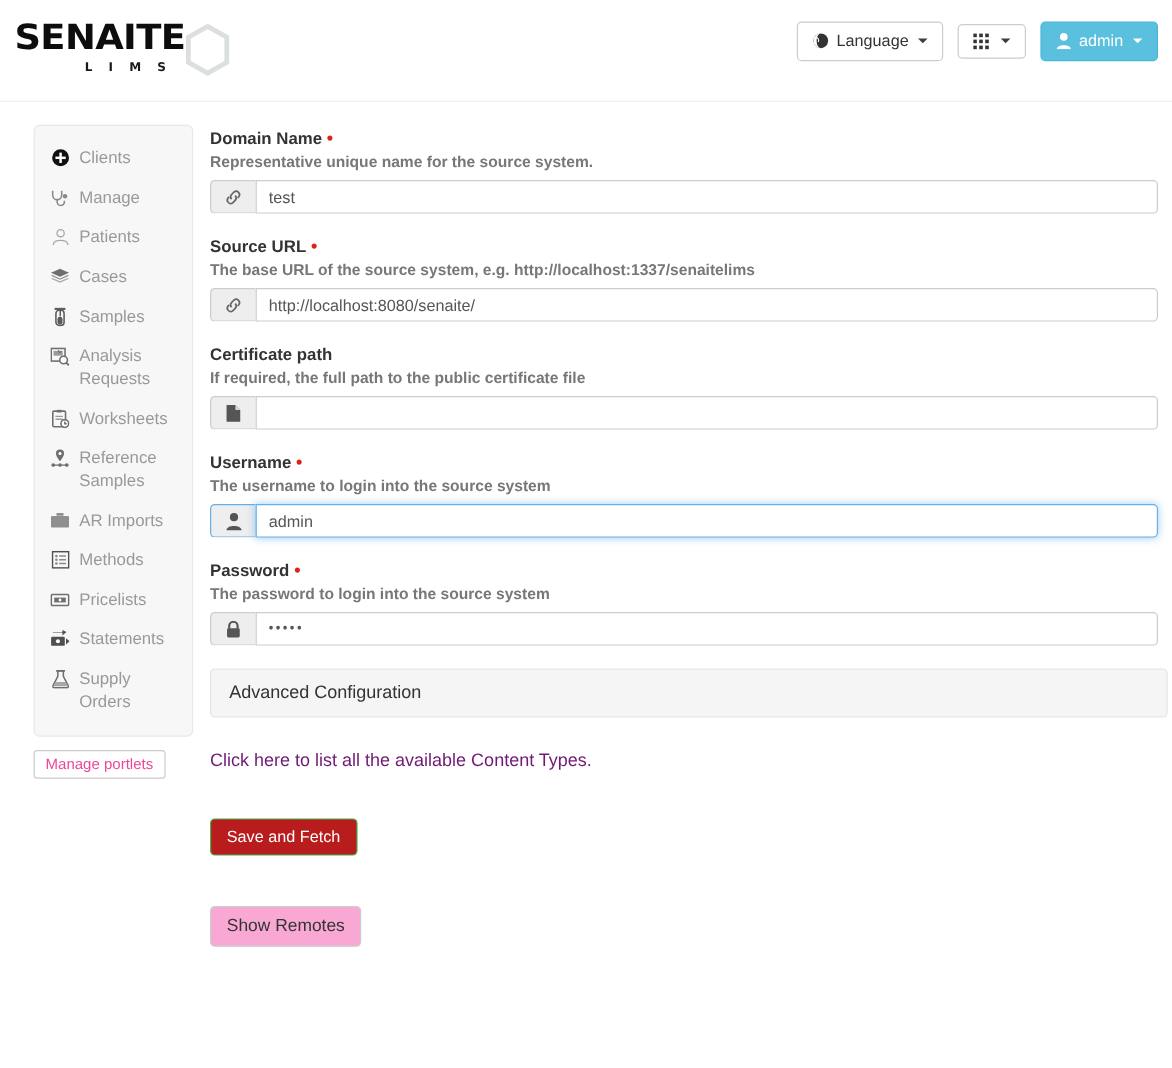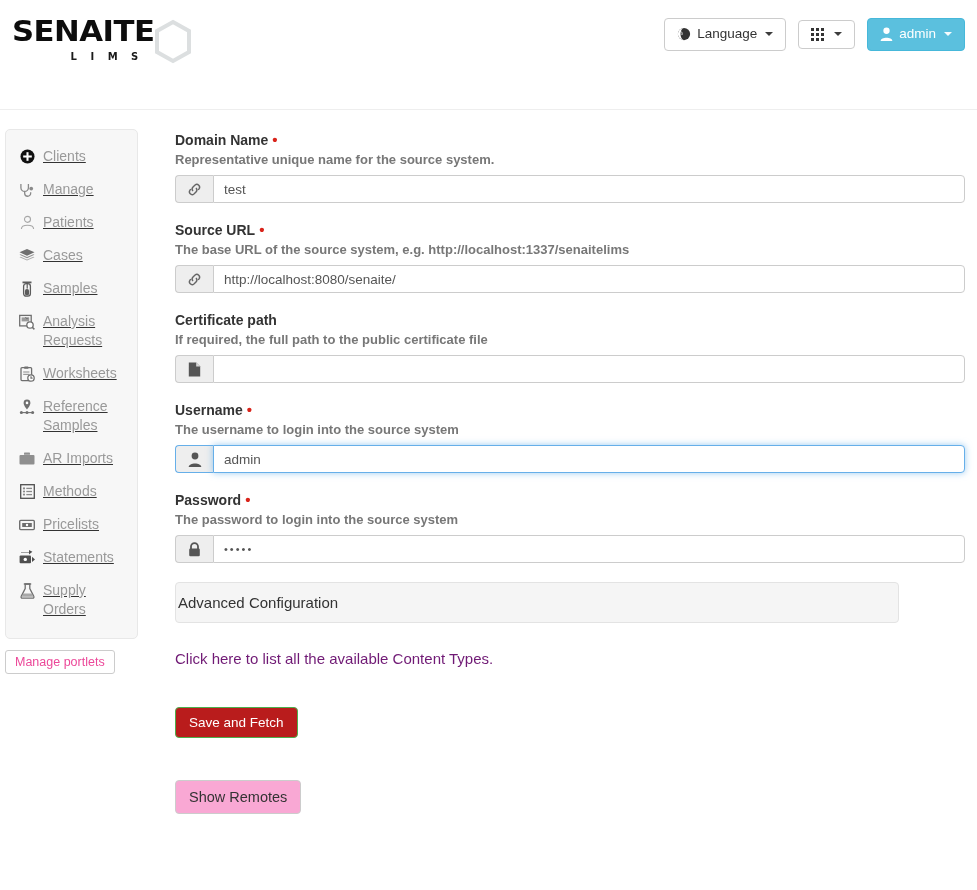--- a/index.html
+++ b/index.html
@@ -8,21 +8,21 @@
     width: 977px; height: 890px;
     background: #ffffff;
     font-family: "Liberation Sans", sans-serif;
     color: #333333;
     overflow: hidden;
   }
 
   
   .header {
     position: relative;
-    height: 110px;
+    height: 85px;
     border-bottom: 1px solid #eeeeee;
   }
   .logo-wrap {
     position: absolute;
     left: 12px; top: 17px;
     display: flex;
     align-items: flex-start;
   }
   .logo-text {
     position: relative;
@@ -91,21 +91,21 @@
     opacity: .95;
   }
   .ic { display: inline-block; vertical-align: middle; line-height: 0; }
 
   
   .layout {
     display: flex;
     align-items: flex-start;
     padding: 0;
   }
-  .sidebar-col { width: 160px; flex: 0 0 160px; padding-left: 5px; padding-top: 19px; text-decoration: underline; }
+  .sidebar-col { width: 160px; flex: 0 0 160px; padding-left: 28px; padding-top: 19px; }
   .portlet {
     width: 133px;
     background: #f7f7f7;
     border: 1px solid #e8e8e8;
     border-radius: 5px;
     padding: 10px 0 12px 0;
   }
   .nav-item {
     display: flex;
     align-items: flex-start;
@@ -199,25 +199,25 @@
     outline: none;
   }
   .input-group.focused .form-control {
     border-color: #66afe9;
     box-shadow: 0 0 7px rgba(102,175,233,.65);
   }
   .input-group.focused .input-addon {
     border-color: #66afe9;
   }
   .panel-heading {
-    width: 724px;
+    width: 798px;
     background: #f5f5f5;
     border: 1px solid #e3e3e3;
     border-radius: 4px;
-    padding: 11px 2px;
+    padding: 11px 15px;
     font-size: 15px;
     color: #333333;
     margin-top: 12px;
     cursor: pointer;
   }
   .content-link {
     display: inline-block;
     margin-top: 27px;
     color: #701a75;
     font-size: 15px;

